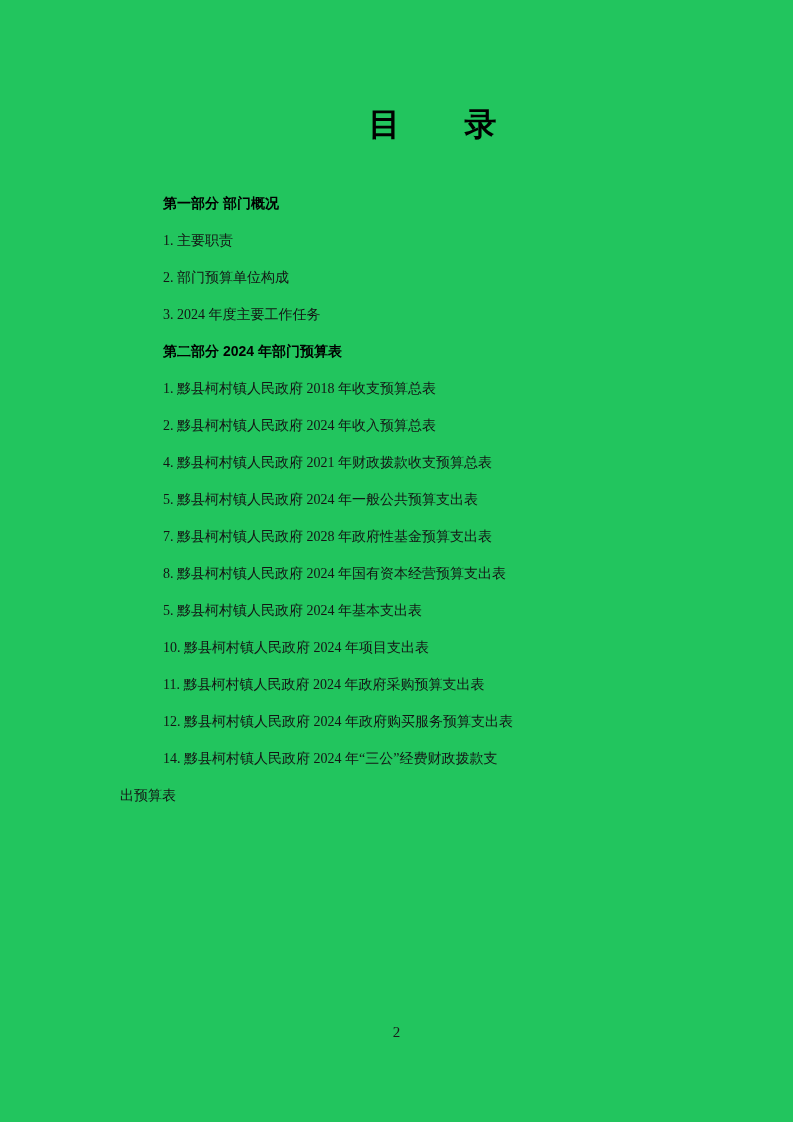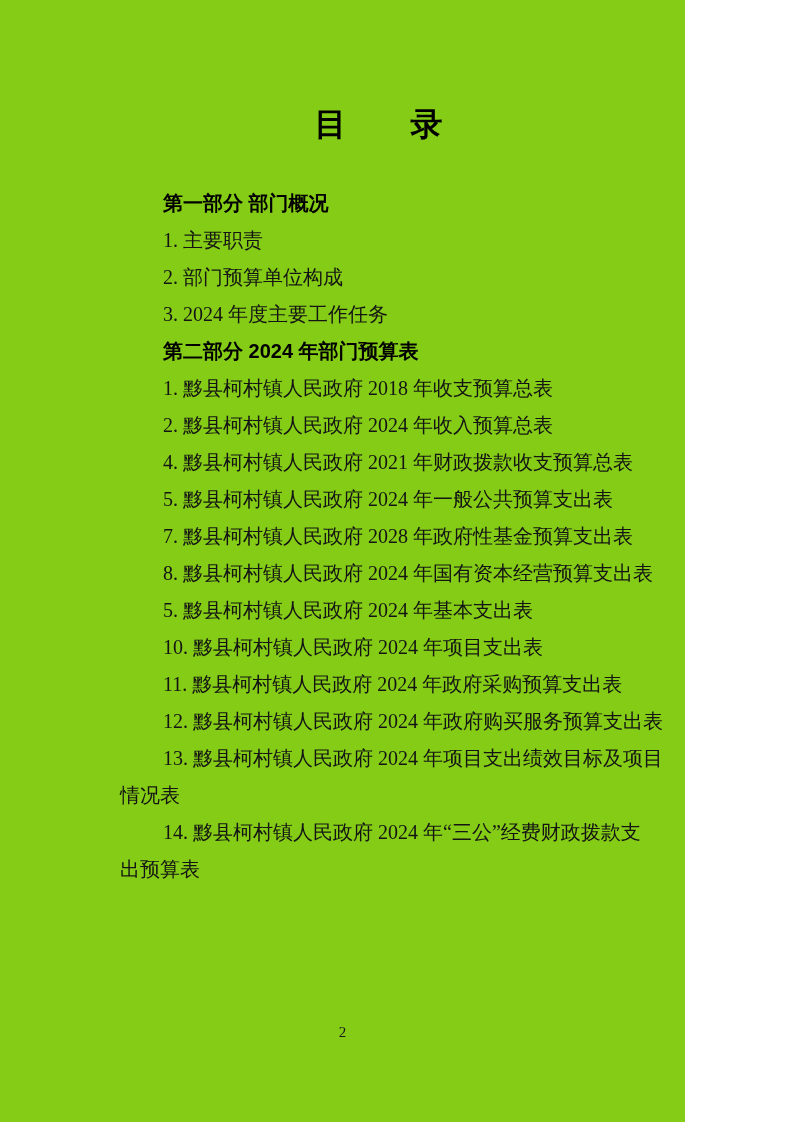--- a/index.html
+++ b/index.html
@@ -2,42 +2,42 @@
 <html><head>
 <meta charset="utf-8">
 <style>
   html, body {
     margin: 0;
     padding: 0;
     background: #ffffff;
   }
   .page {
     position: relative;
-    width: 685px;
+    width: 793px;
     height: 1122px;
-    background: #84cc16;
+    background: #22c55e;
     overflow: hidden;
     color: #141414;
     font-family: "Liberation Serif", "DejaVu Serif", serif;
   }
   .doc-title {
     margin: 0;
     padding: 104px 0 0 72px;      
     text-align: center;
     font-family: "Liberation Sans", "DejaVu Sans", sans-serif;
     font-weight: bold;
     font-size: 32px;
     line-height: 40px;
     color: #000000;
     white-space: pre;
   }
   .toc {
     margin: 41px 0 0 120px;
     width: 580px;
-    font-size: 20px;
+    font-size: 14px;
     line-height: 37px;
   }
   .toc-line {
     white-space: pre;             
     text-indent: 43px;            
   }
   .toc-line.heading {
     font-family: "Liberation Sans", "DejaVu Sans", sans-serif;
     font-weight: bold;
     color: #000000;
@@ -73,22 +73,20 @@
     <div class="toc-line">1. 黟县柯村镇人民政府 2018 年收支预算总表</div>
     <div class="toc-line">2. 黟县柯村镇人民政府 2024 年收入预算总表</div>
     <div class="toc-line">4. 黟县柯村镇人民政府 2021 年财政拨款收支预算总表</div>
     <div class="toc-line">5. 黟县柯村镇人民政府 2024 年一般公共预算支出表</div>
     <div class="toc-line">7. 黟县柯村镇人民政府 2028 年政府性基金预算支出表</div>
     <div class="toc-line">8. 黟县柯村镇人民政府 2024 年国有资本经营预算支出表</div>
     <div class="toc-line">5. 黟县柯村镇人民政府 2024 年基本支出表</div>
     <div class="toc-line">10. 黟县柯村镇人民政府 2024 年项目支出表</div>
     <div class="toc-line">11. 黟县柯村镇人民政府 2024 年政府采购预算支出表</div>
     <div class="toc-line">12. 黟县柯村镇人民政府 2024 年政府购买服务预算支出表</div>
-    <div class="toc-line">13. 黟县柯村镇人民政府 2024 年项目支出绩效目标及项目
-情况表</div>
     <div class="toc-line">14. 黟县柯村镇人民政府 2024 年“三公”经费财政拨款支
 出预算表</div>
 
 
   </div>
 
   <div class="page-number">2</div>
 
 </div>
 

